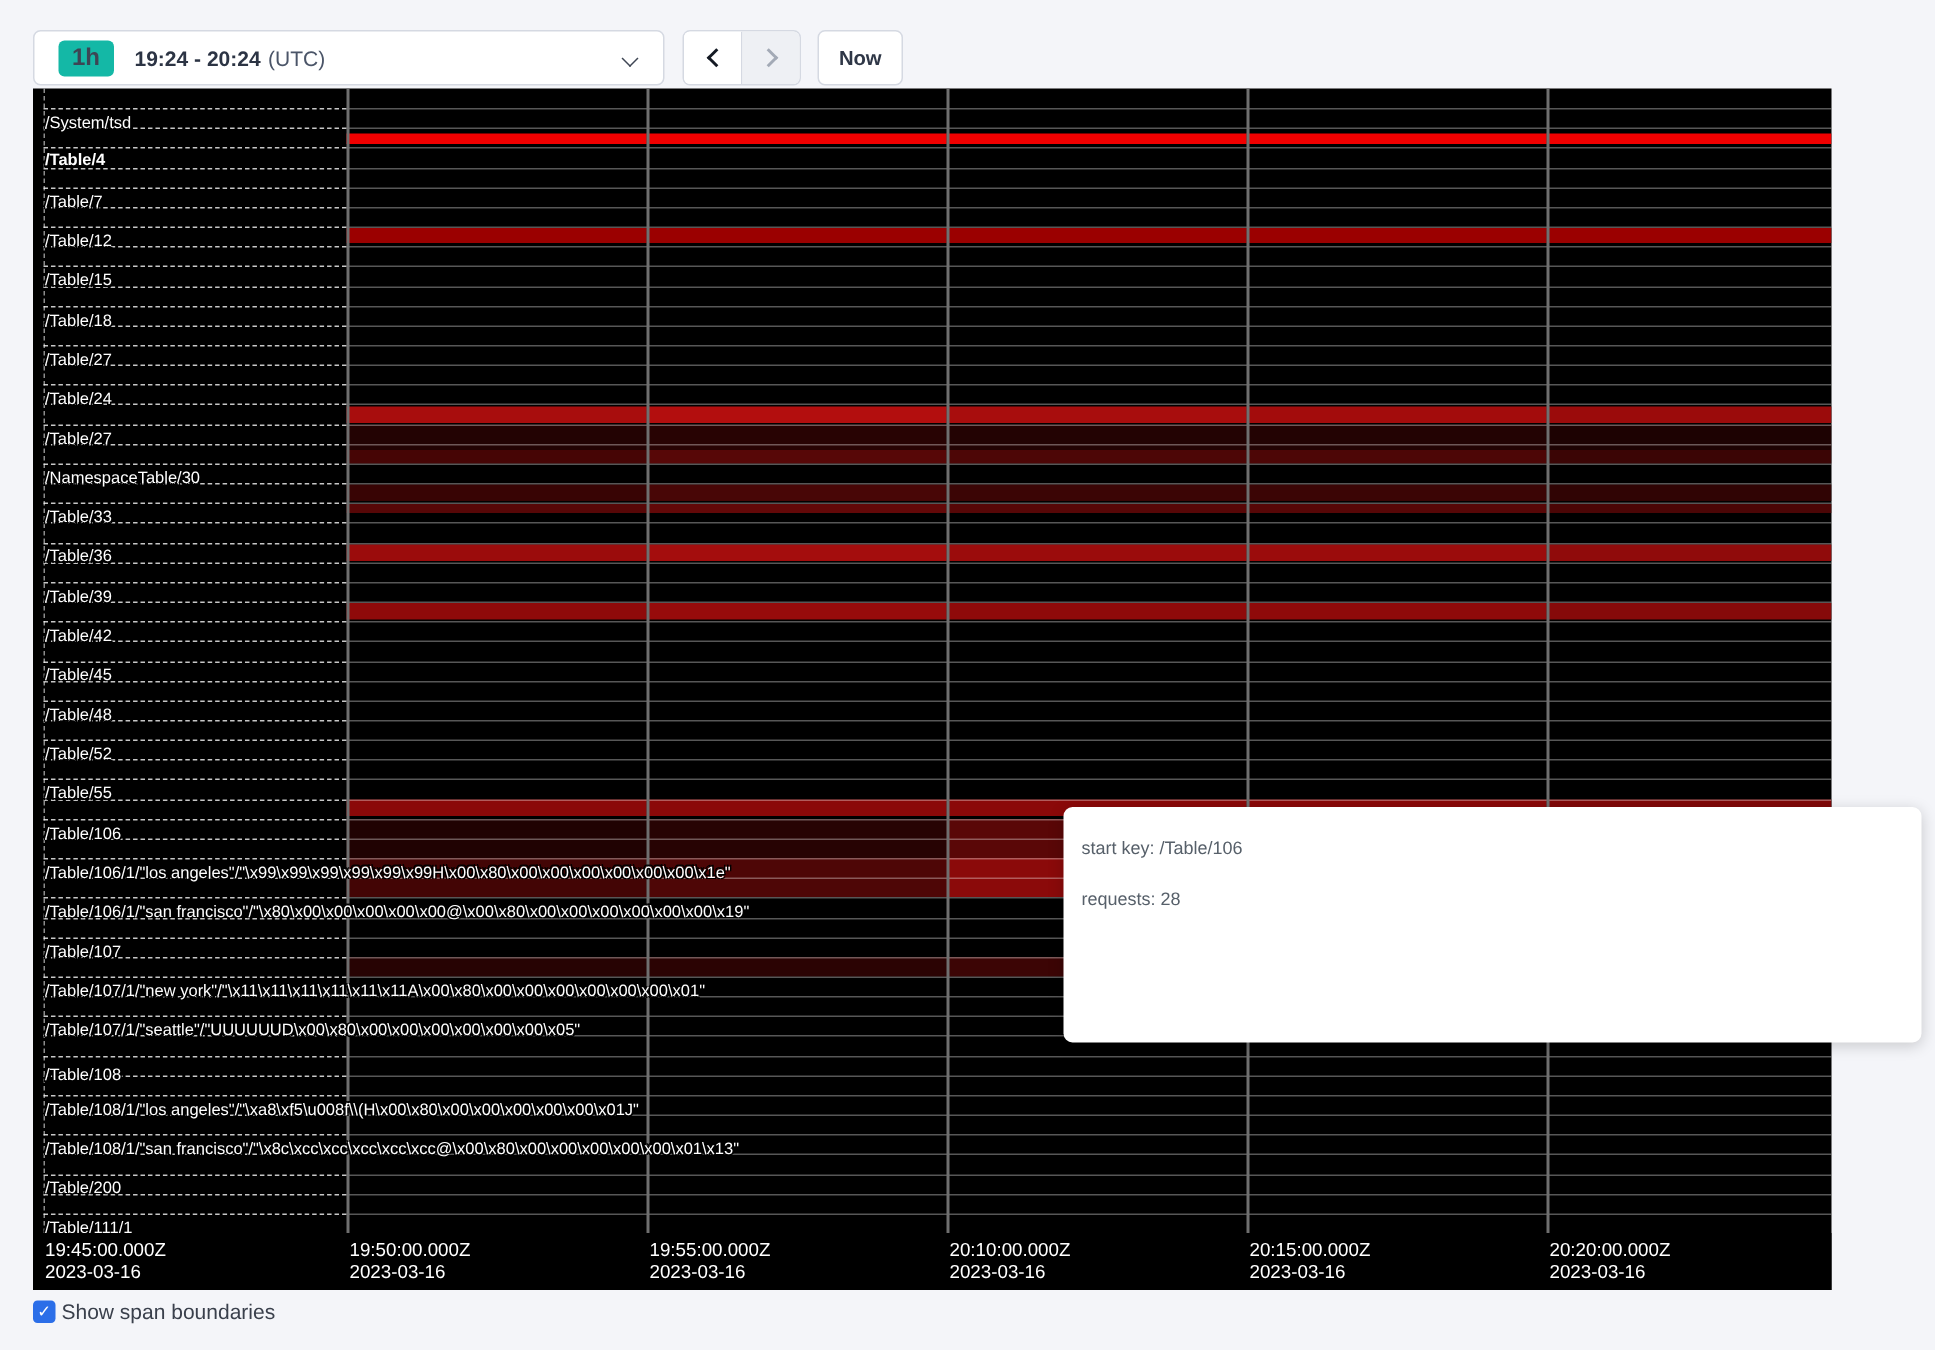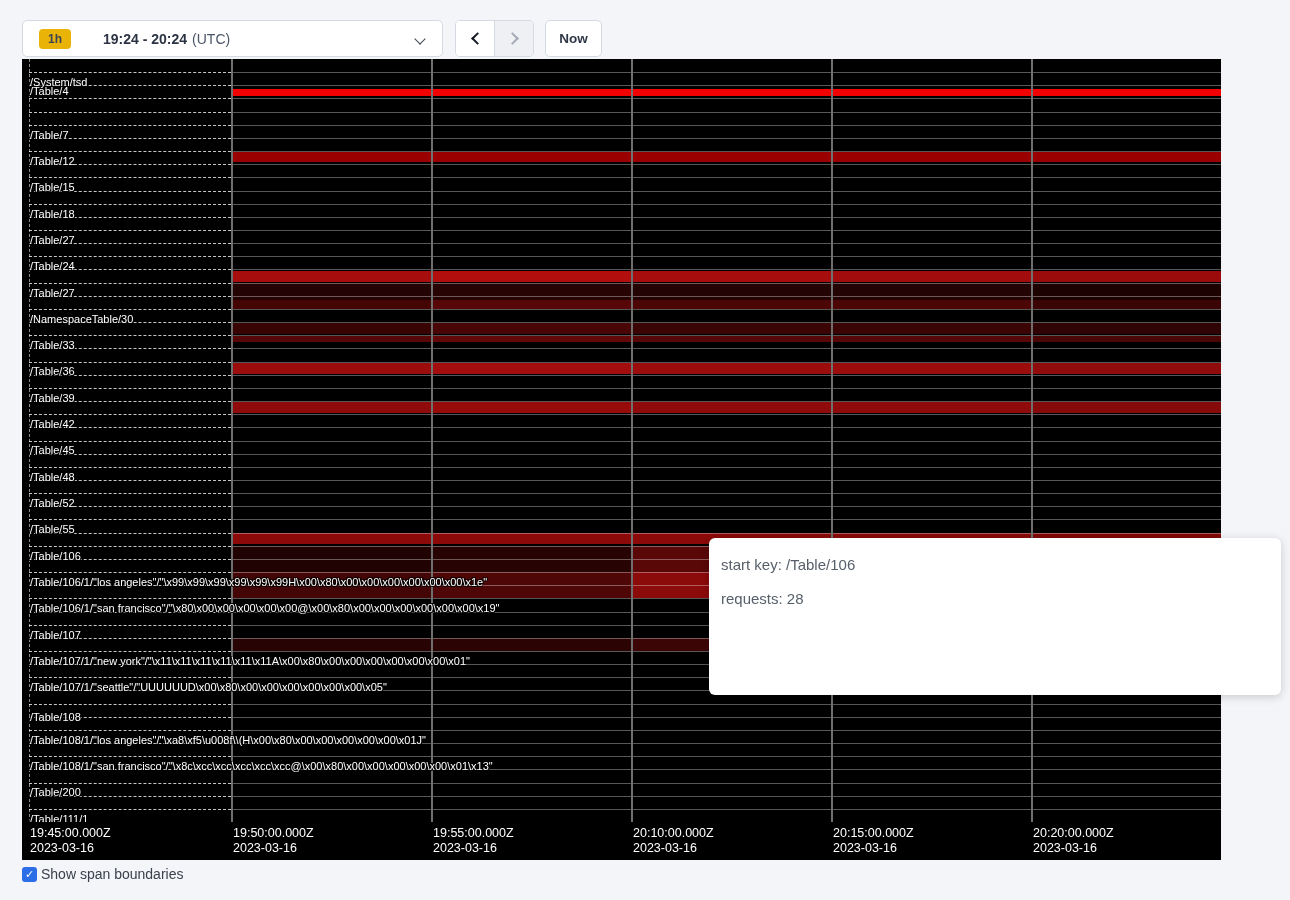--- a/index.html
+++ b/index.html
@@ -10,22 +10,22 @@
     position:relative;
     overflow:hidden;
   }
   
   .selector {
     position:absolute; left:22px; top:20px; width:421px; height:37px;
     background:#fff; border:1px solid #d5d9e2; border-radius:5px;
     display:flex; align-items:center; padding:0 16px; cursor:pointer;
   }
   .preset-badge {
-    background:#eab308; color:#3d4554; font-weight:bold; font-size:12px;
-    padding:3px 9px; border-radius:4px; margin-right:32px;
+    background:#14b8a6; color:#3d4554; font-weight:bold; font-size:16px;
+    padding:3px 9px; border-radius:4px; margin-right:14px;
   }
   .range-text { font-size:14px; font-weight:bold; color:#2c3444; }
   .range-zone { font-size:14px; color:#4b5568; margin-left:5px; }
   .chev-down {
     position:absolute; right:18px; top:14px; width:8px; height:8px;
     border-right:1.5px solid #3f4654; border-bottom:1.5px solid #3f4654;
     transform:rotate(45deg);
   }
   .navgroup {
     position:absolute; left:455px; top:20px; width:79px; height:37px;
@@ -64,21 +64,21 @@
     text-shadow:-1px -1px 0 #000, 1px -1px 0 #000, -1px 1px 0 #000, 1px 1px 0 #000;
   }
   #hm-axis { position:absolute; left:0; top:763px; width:1199px; height:38px; background:#000; }
   .tick { position:absolute; top:4px; color:#fff; font-size:12.5px; line-height:15px; white-space:nowrap; }
   
   #tooltip {
     position:absolute; left:709px; top:538px; width:572px; height:157px;
     background:#fff; border-radius:6px; box-shadow:0 2px 10px rgba(0,0,0,0.18);
     padding:10px 12px; z-index:10;
   }
-  .tip-line { font-size:15px; color:#57606a; line-height:34px; white-space:nowrap; }
+  .tip-line { font-size:12px; color:#57606a; line-height:34px; white-space:nowrap; }
   
   .cbrow { position:absolute; left:22px; top:866px; display:flex; align-items:center; }
   .cbox {
     width:15px; height:15px; background:#2b6ee8; border-radius:3px;
     color:#fff; font-size:11px; font-weight:bold; text-align:center; line-height:15px;
     font-family:"DejaVu Sans", sans-serif; cursor:pointer;
   }
   .cblabel { font-size:14px; color:#3a404c; margin-left:4px; }
 </style>
 </head>
@@ -283,21 +283,21 @@
       <div class="hline-gutter" style="top: 736.68px;"></div>
       <div class="hline-main" style="top: 736.68px;"></div>
       <div class="hline-gutter" style="top: 749.83px;"></div>
       <div class="hline-main" style="top: 749.83px;"></div>
       <div class="vline" style="left: 209px; height: 767px;"></div>
       <div class="vline" style="left: 409px; height: 767px;"></div>
       <div class="vline" style="left: 609px; height: 767px;"></div>
       <div class="vline" style="left: 809px; height: 767px;"></div>
       <div class="vline" style="left: 1009px; height: 767px;"></div>
       <div class="row-label" style="top: 17px;">/System/tsd</div>
-      <div class="row-label" style="top: 26px;">/Table/4</div>
+      <div class="row-label" style="top: 42px; font-weight: bold;">/Table/4</div>
       <div class="row-label" style="top: 69.6px;">/Table/7</div>
       <div class="row-label" style="top: 95.9px;">/Table/12</div>
       <div class="row-label" style="top: 122.2px;">/Table/15</div>
       <div class="row-label" style="top: 148.5px;">/Table/18</div>
       <div class="row-label" style="top: 174.9px;">/Table/27</div>
       <div class="row-label" style="top: 201.2px;">/Table/24</div>
       <div class="row-label" style="top: 227.5px;">/Table/27</div>
       <div class="row-label" style="top: 253.8px;">/NamespaceTable/30</div>
       <div class="row-label" style="top: 280.1px;">/Table/33</div>
       <div class="row-label" style="top: 306.4px;">/Table/36</div>

